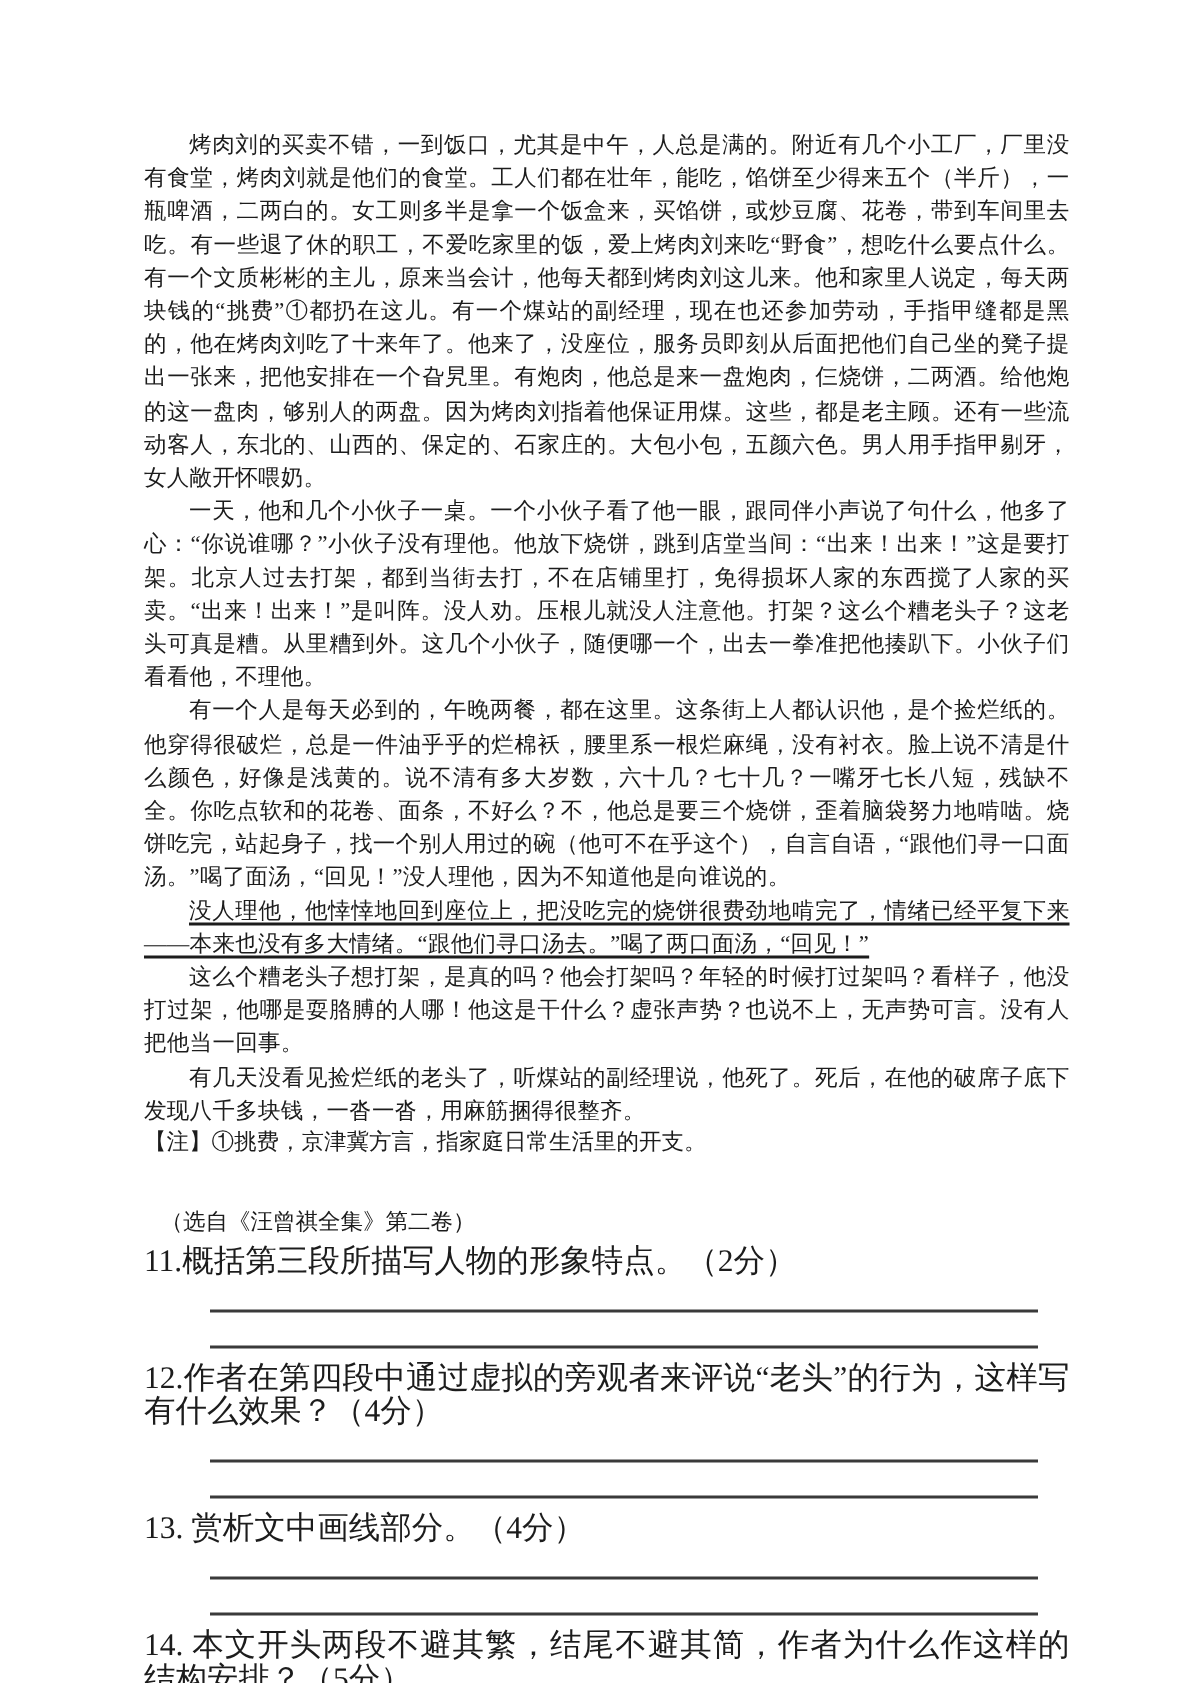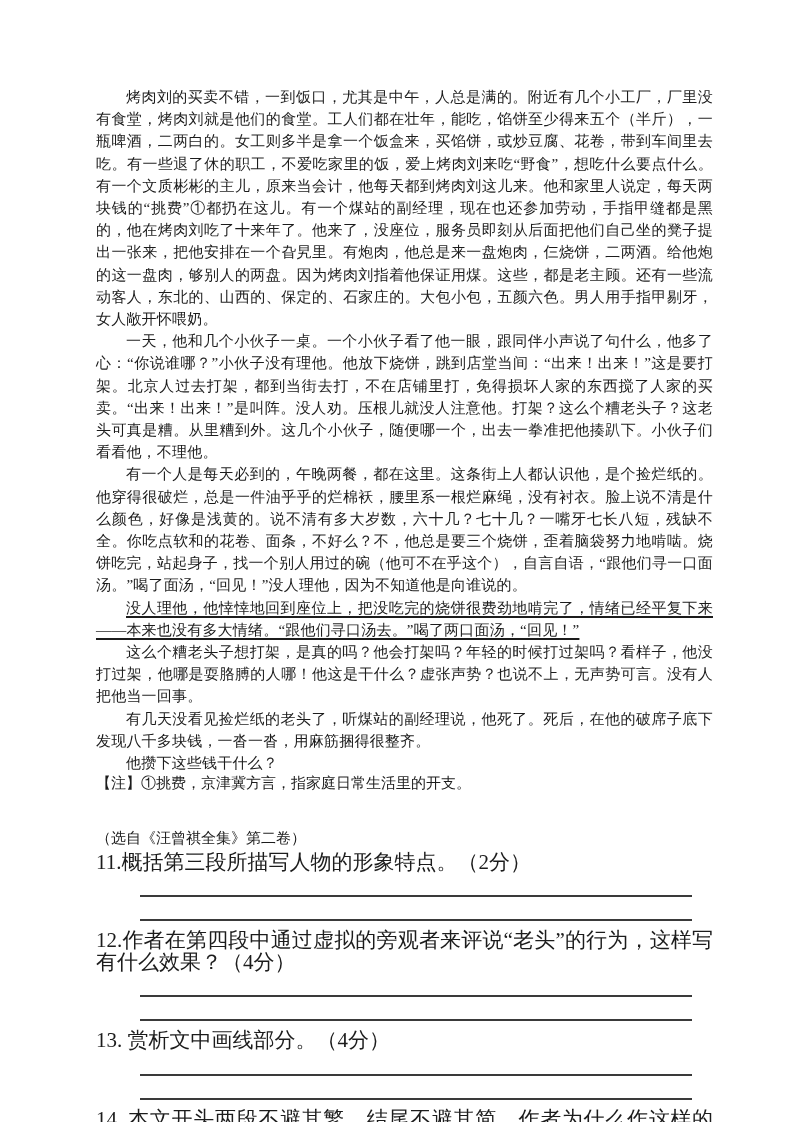--- a/index.html
+++ b/index.html
@@ -38,21 +38,21 @@
   }
   .note-line {
     margin: 0;
     font-size: 15px;
     line-height: 22.2px;
     text-indent: 0;
     text-align: justify;
     font-family: Liberation Mono, monospace;
   }
   .source-line {
-    margin: 30px 0 0 0;
+    margin: 30px 0 0 11px;
     font-size: 15px;
     line-height: 22.2px;
   }
   .questions {
     margin-top: 2px;
   }
   .question .q-text {
     margin: 0;
     font-size: 21px;
     line-height: 22.2px;
@@ -73,21 +73,20 @@
 
 <div class="sheet">
 
   <div>
       <p class="para">烤肉刘的买卖不错，一到饭口，尤其是中午，人总是满的。附近有几个小工厂，厂里没有食堂，烤肉刘就是他们的食堂。工人们都在壮年，能吃，馅饼至少得来五个（半斤），一瓶啤酒，二两白的。女工则多半是拿一个饭盒来，买馅饼，或炒豆腐、花卷，带到车间里去吃。有一些退了休的职工，不爱吃家里的饭，爱上烤肉刘来吃“野食”，想吃什么要点什么。有一个文质彬彬的主儿，原来当会计，他每天都到烤肉刘这儿来。他和家里人说定，每天两块钱的“挑费”①都扔在这儿。有一个煤站的副经理，现在也还参加劳动，手指甲缝都是黑的，他在烤肉刘吃了十来年了。他来了，没座位，服务员即刻从后面把他们自己坐的凳子提出一张来，把他安排在一个旮旯里。有炮肉，他总是来一盘炮肉，仨烧饼，二两酒。给他炮的这一盘肉，够别人的两盘。因为烤肉刘指着他保证用煤。这些，都是老主顾。还有一些流动客人，东北的、山西的、保定的、石家庄的。大包小包，五颜六色。男人用手指甲剔牙，女人敞开怀喂奶。</p>
       <p class="para">一天，他和几个小伙子一桌。一个小伙子看了他一眼，跟同伴小声说了句什么，他多了心：“你说谁哪？”小伙子没有理他。他放下烧饼，跳到店堂当间：“出来！出来！”这是要打架。北京人过去打架，都到当街去打，不在店铺里打，免得损坏人家的东西搅了人家的买卖。“出来！出来！”是叫阵。没人劝。压根儿就没人注意他。打架？这么个糟老头子？这老头可真是糟。从里糟到外。这几个小伙子，随便哪一个，出去一拳准把他揍趴下。小伙子们看看他，不理他。</p>
       <p class="para">有一个人是每天必到的，午晚两餐，都在这里。这条街上人都认识他，是个捡烂纸的。他穿得很破烂，总是一件油乎乎的烂棉袄，腰里系一根烂麻绳，没有衬衣。脸上说不清是什么颜色，好像是浅黄的。说不清有多大岁数，六十几？七十几？一嘴牙七长八短，残缺不全。你吃点软和的花卷、面条，不好么？不，他总是要三个烧饼，歪着脑袋努力地啃啮。烧饼吃完，站起身子，找一个别人用过的碗（他可不在乎这个），自言自语，“跟他们寻一口面汤。”喝了面汤，“回见！”没人理他，因为不知道他是向谁说的。</p>
       <p class="para underlined">没人理他，他悻悻地回到座位上，把没吃完的烧饼很费劲地啃完了，情绪已经平复下来——本来也没有多大情绪。“跟他们寻口汤去。”喝了两口面汤，“回见！”</p>
       <p class="para">这么个糟老头子想打架，是真的吗？他会打架吗？年轻的时候打过架吗？看样子，他没打过架，他哪是耍胳膊的人哪！他这是干什么？虚张声势？也说不上，无声势可言。没有人把他当一回事。</p>
       <p class="para">有几天没看见捡烂纸的老头了，听煤站的副经理说，他死了。死后，在他的破席子底下发现八千多块钱，一沓一沓，用麻筋捆得很整齐。</p>
-      <p class="para">他攒下这些钱干什么？</p>
     </div>
 
   <p class="note-line">【注】①挑费，京津冀方言，指家庭日常生活里的开支。</p>
 
   <p class="source-line">（选自《汪曾祺全集》第二卷）</p>
 
   <div class="questions">
       <div class="question">
         <p class="q-text">11.概括第三段所描写人物的形象特点。（2分）</p>
         <div class="answer-line"></div>

